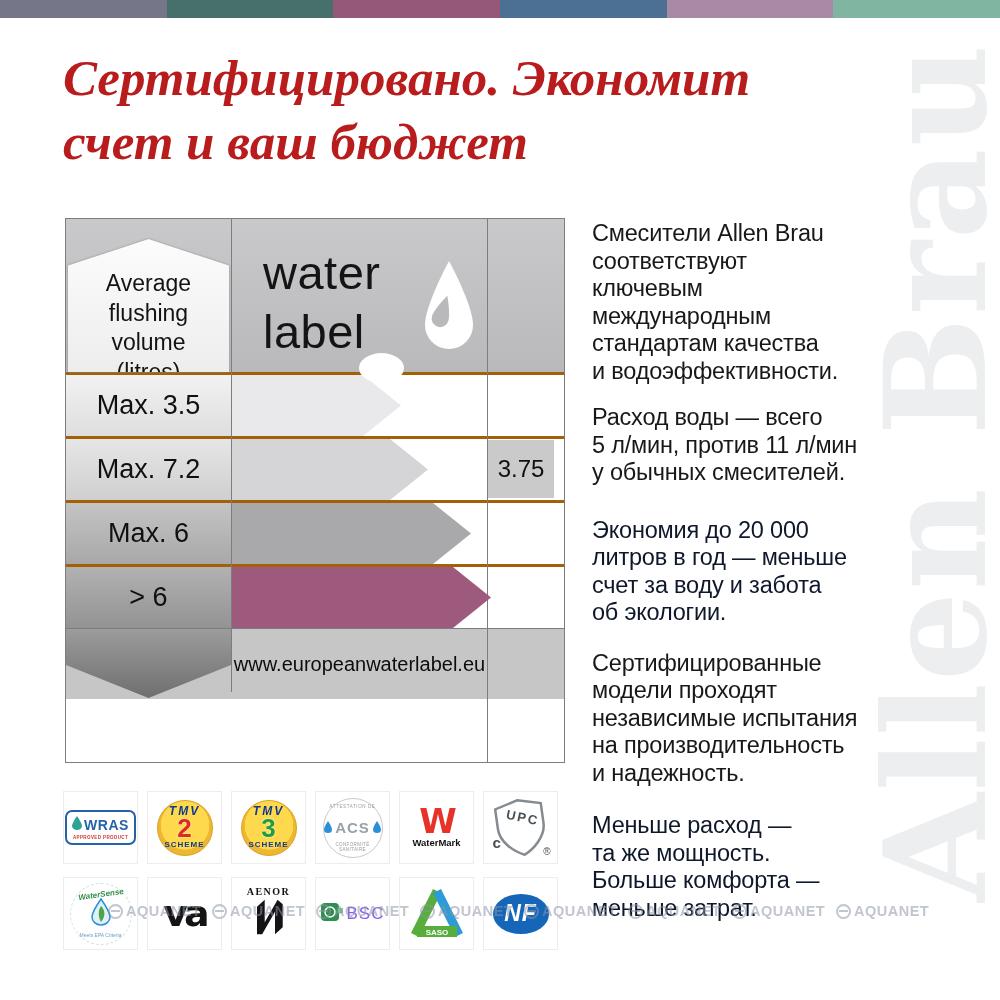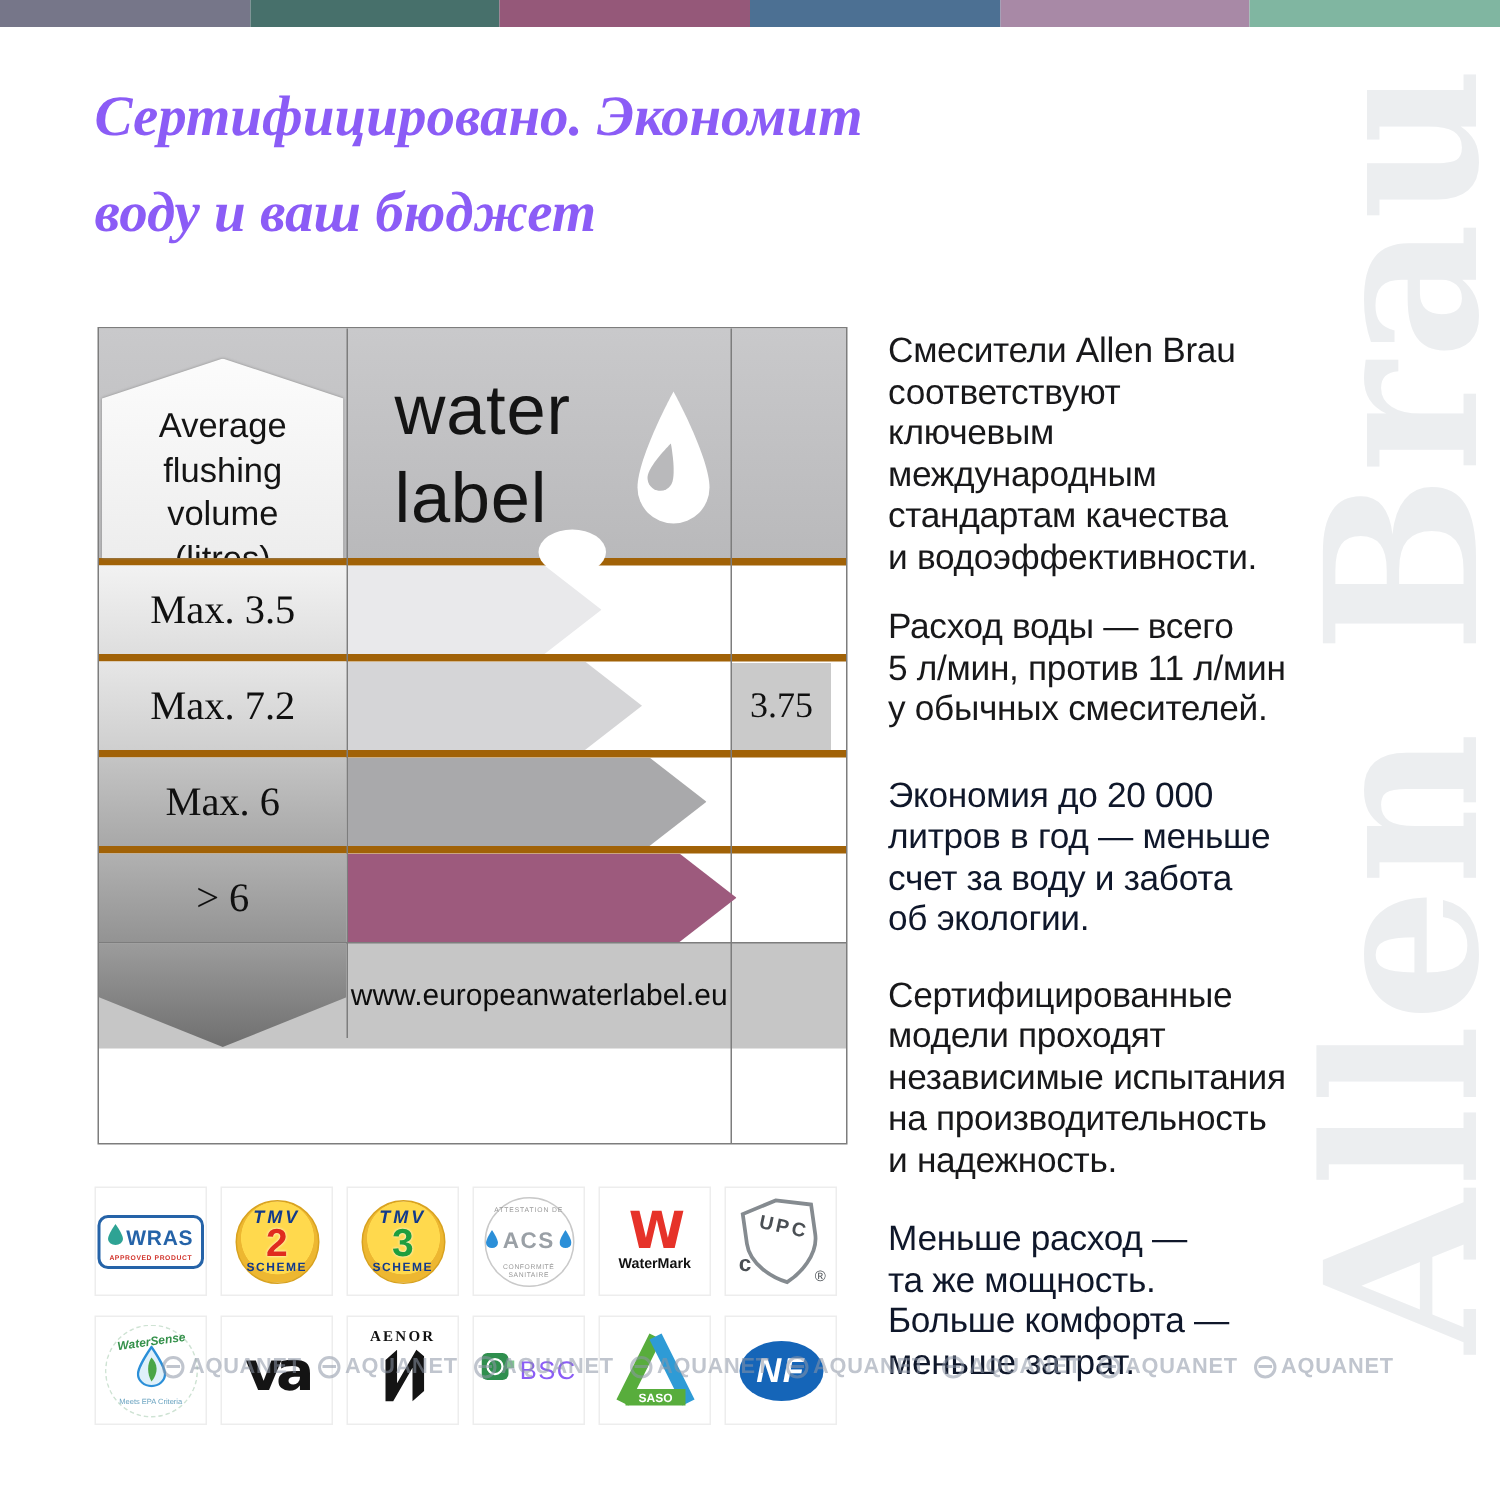--- a/index.html
+++ b/index.html
@@ -6,21 +6,21 @@
   #canvas{position:relative;width:1000px;height:1000px;overflow:hidden;background:#fff;
           font-family:"Liberation Sans",sans-serif;color:#18181a;}
 
   
   .topbar{position:absolute;left:0;top:0;width:100%;height:18px;display:flex;}
   .topbar .seg{flex:1;}
 
   
   .title{position:absolute;left:63px;top:46px;width:880px;
          font-family:"Liberation Serif",serif;font-style:italic;font-weight:700;
-         font-size:38px;line-height:64px;color:#8b5cf6;letter-spacing:0;}
+         font-size:51px;line-height:64px;color:#b91c1c;letter-spacing:0;}
 
   
   .brand-v{position:absolute;left:876px;top:902px;transform:rotate(-90deg);transform-origin:0 0;
            font-family:"DejaVu Serif",serif;font-weight:700;font-size:140px;line-height:120px;
            letter-spacing:2px;color:#eceef0;white-space:nowrap;}
 
   
   .wl-table{position:absolute;left:65px;top:218px;width:500px;height:545px;
             border:1px solid #7d7d7d;box-sizing:border-box;background:#fff;}
   .wl-vline{position:absolute;width:1px;background:#7d7d7d;z-index:2;}
@@ -31,21 +31,21 @@
                     filter:drop-shadow(0 0 1px #8a8a8a);z-index:1;}
   .wl-pentagon{width:100%;height:100%;background:linear-gradient(180deg,#fcfcfc,#ededed);
                clip-path:polygon(50% 0,100% 20%,100% 100%,0 100%,0 20%);
                text-align:center;box-sizing:border-box;padding:30px 14px 0;
                font-size:23px;line-height:29.5px;color:#141414;}
   .wl-brand{position:absolute;left:197px;top:24px;font-size:47px;line-height:59px;
             font-weight:500;color:#141414;letter-spacing:0.5px;z-index:1;}
   .wl-dropicon{position:absolute;left:357px;top:40px;z-index:1;}
   .wl-blob{position:absolute;left:293px;top:134px;width:45px;height:30px;background:#fff;
            border-radius:50%;z-index:4;}
-  .wl-row{height:64px;box-sizing:border-box;border-top:5px solid #a16207;display:flex;position:relative;font-family:Liberation Serif, serif;}
+  .wl-row{height:64px;box-sizing:border-box;border-top:3px solid #a16207;display:flex;position:relative;}
   .wl-cl{width:165px;display:flex;align-items:center;justify-content:center;
          font-size:27px;color:#101010;}
   .wl-ca{width:256px;position:relative;overflow:visible;}
   .arrow{position:absolute;left:1px;top:0;bottom:0;z-index:3;
          clip-path:polygon(0 0,calc(100% - 38px) 0,100% 50%,calc(100% - 38px) 100%,0 100%);}
   .wl-cv{width:52px;}
   .vbox{margin:1px 0 0 1px;width:66px;height:58px;background:#cacaca;display:flex;
         align-items:center;justify-content:center;font-size:24px;color:#101010;}
   .wl-footer{position:relative;height:70px;background:#c6c6c6;border-top:1px solid #7d7d7d;}
   .wl-downarrow{position:absolute;left:0;top:0;width:165px;height:69px;
@@ -128,21 +128,21 @@
       <div class="seg" style="background: rgb(118, 118, 137);"></div>
       <div class="seg" style="background: rgb(71, 112, 107);"></div>
       <div class="seg" style="background: rgb(149, 88, 121);"></div>
       <div class="seg" style="background: rgb(76, 112, 147);"></div>
       <div class="seg" style="background: rgb(168, 137, 166);"></div>
       <div class="seg" style="background: rgb(128, 182, 161);"></div>
     </div>
 
   <div class="title">
     <span>Сертифицировано. Экономит</span><br>
-    <span>воду и ваш бюджет</span>
+    <span>счет и ваш бюджет</span>
   </div>
 
   <div class="brand-v">Allen Brau</div>
 
   <div class="wl-table">
     <div class="wl-header">
       <div class="wl-pentagon-wrap">
         <div class="wl-pentagon">Average flushing volume (litres)</div>
       </div>
       <div class="wl-brand">

